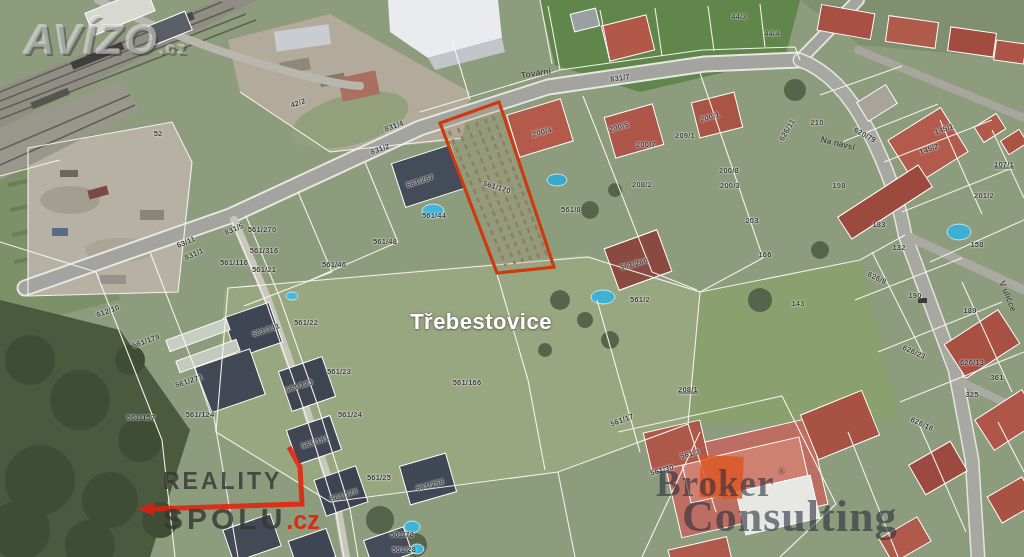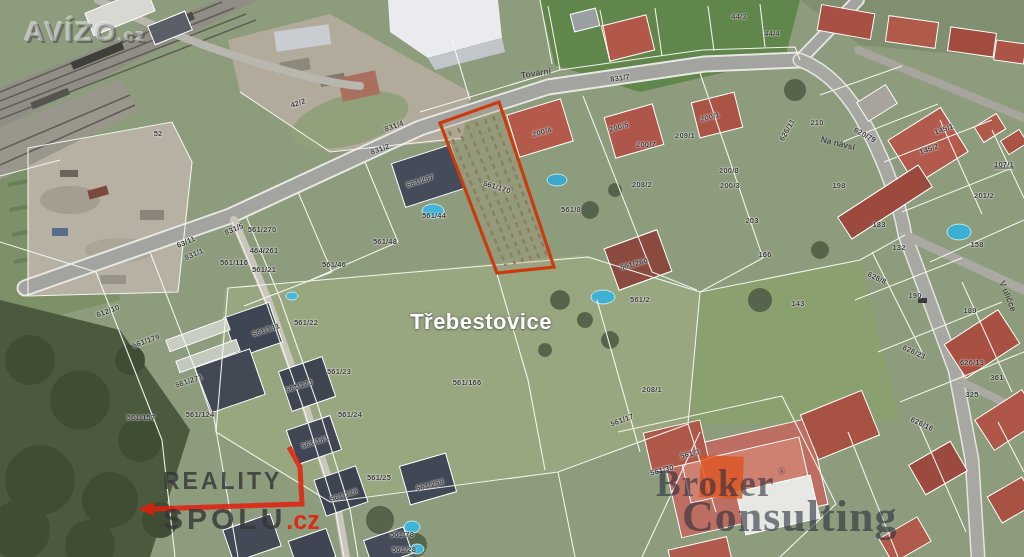--- a/index.html
+++ b/index.html
@@ -12,21 +12,21 @@
           text-shadow:0 0 2px rgba(255,255,255,.85),0 0 2px rgba(255,255,255,.85);}
   .slabel{position:absolute;font-size:8.5px;font-weight:700;color:#474742;white-space:nowrap;
           text-shadow:0 0 2px rgba(235,235,230,.8);}
   .place-label{position:absolute;left:481px;top:322px;transform:translate(-50%,-50%);
           font-size:22px;font-weight:700;color:var(--place-label-color,#fff);letter-spacing:.5px;
           text-shadow:0 0 3px rgba(90,90,80,.75),0 1px 2px rgba(60,60,55,.5);}
   
   .wm-avizo{position:absolute;left:24px;top:16px;font-weight:900;
           color:rgba(195,195,195,.55);letter-spacing:2px;
           text-shadow:2px 2px 0 rgba(50,50,50,.45),-1px -1px 0 rgba(250,250,250,.45);}
-  .wm-avizo .main{font-size:28px;}
+  .wm-avizo .main{font-size:42px;font-style:italic;}
   .wm-avizo .tld{font-size:17px;font-weight:800;color:rgba(175,175,175,.6);}
   .wm-reality{position:absolute;left:163px;top:470px;color:rgba(52,52,52,.8);
           font-weight:900;line-height:1;}
   .wm-reality .l1{font-size:23px;letter-spacing:3px;}
   .wm-reality .l2{font-size:30px;letter-spacing:4px;margin-top:11px;display:inline-block;}
   .wm-reality .tld{font-size:25px;font-weight:900;color:var(--reality-red,#e41e0c);
           opacity:.9;letter-spacing:0;}
   .wm-broker{position:absolute;left:652px;top:450px;width:260px;height:100px;
           font-family:"Liberation Serif","DejaVu Serif",serif;color:rgba(40,45,60,.6);}
   .wm-broker .sq{position:absolute;left:48px;top:6px;width:43px;height:42px;
@@ -213,21 +213,21 @@
       <span class="plabel" style="left: 298px; top: 103px; transform: translate(-50%, -50%) rotate(-18deg);">42/2</span>
       <span class="plabel" style="left: 394px; top: 126px; transform: translate(-50%, -50%) rotate(-20deg);">831/4</span>
       <span class="plabel" style="left: 380px; top: 149px; transform: translate(-50%, -50%) rotate(-20deg);">831/2</span>
       <span class="plabel" style="left: 620px; top: 78px; transform: translate(-50%, -50%) rotate(-8deg);">831/7</span>
       <span class="plabel" style="left: 234px; top: 229px; transform: translate(-50%, -50%) rotate(-23deg);">831/5</span>
       <span class="plabel" style="left: 739px; top: 16px; transform: translate(-50%, -50%) rotate(0deg);">44/3</span>
       <span class="plabel" style="left: 772px; top: 33px; transform: translate(-50%, -50%) rotate(0deg);">44/4</span>
       <span class="plabel" style="left: 186px; top: 242px; transform: translate(-50%, -50%) rotate(-23deg);">63/11</span>
       <span class="plabel" style="left: 194px; top: 254px; transform: translate(-50%, -50%) rotate(-23deg);">831/1</span>
       <span class="plabel" style="left: 262px; top: 229px; transform: translate(-50%, -50%) rotate(0deg);">561/270</span>
-      <span class="plabel" style="left: 264px; top: 250px; transform: translate(-50%, -50%) rotate(0deg);">464/261</span>
+      <span class="plabel" style="left: 264px; top: 250px; transform: translate(-50%, -50%) rotate(0deg);">561/316</span>
       <span class="plabel" style="left: 220px; top: 262px; transform: translate(-50%, -50%) rotate(0deg); padding-left: 28px;">561/116</span>
       <span class="plabel" style="left: 264px; top: 269px; transform: translate(-50%, -50%) rotate(0deg);">561/21</span>
       <span class="plabel" style="left: 334px; top: 264px; transform: translate(-50%, -50%) rotate(0deg);">561/46</span>
       <span class="plabel" style="left: 385px; top: 241px; transform: translate(-50%, -50%) rotate(0deg);">561/48</span>
       <span class="plabel" style="left: 420px; top: 181px; transform: translate(-50%, -50%) rotate(-18deg);">561/267</span>
       <span class="plabel" style="left: 434px; top: 215px; transform: translate(-50%, -50%) rotate(0deg);">561/44</span>
       <span class="plabel" style="left: 497px; top: 187px; transform: translate(-50%, -50%) rotate(17deg);">561/170</span>
       <span class="plabel" style="left: 542px; top: 132px; transform: translate(-50%, -50%) rotate(-15deg);">200/4</span>
       <span class="plabel" style="left: 619px; top: 127px; transform: translate(-50%, -50%) rotate(-15deg);">200/5</span>
       <span class="plabel" style="left: 646px; top: 144px; transform: translate(-50%, -50%) rotate(0deg);">200/7</span>
@@ -251,21 +251,21 @@
       <span class="plabel" style="left: 315px; top: 442px; transform: translate(-50%, -50%) rotate(-18deg);">561/181</span>
       <span class="plabel" style="left: 379px; top: 477px; transform: translate(-50%, -50%) rotate(0deg);">561/25</span>
       <span class="plabel" style="left: 344px; top: 495px; transform: translate(-50%, -50%) rotate(-18deg);">561/126</span>
       <span class="plabel" style="left: 430px; top: 485px; transform: translate(-50%, -50%) rotate(-15deg);">561/258</span>
       <span class="plabel" style="left: 402px; top: 534px; transform: translate(-50%, -50%) rotate(0deg);">561/78</span>
       <span class="plabel" style="left: 404px; top: 549px; transform: translate(-50%, -50%) rotate(0deg);">561/28</span>
       <span class="plabel" style="left: 467px; top: 382px; transform: translate(-50%, -50%) rotate(0deg);">561/166</span>
       <span class="plabel" style="left: 640px; top: 299px; transform: translate(-50%, -50%) rotate(0deg);">561/2</span>
       <span class="plabel" style="left: 634px; top: 264px; transform: translate(-50%, -50%) rotate(-15deg);">561/260</span>
       <span class="plabel" style="left: 622px; top: 420px; transform: translate(-50%, -50%) rotate(-20deg);">561/17</span>
-      <span class="plabel" style="left: 652px; top: 389px; transform: translate(-50%, -50%) rotate(0deg);">208/1</span>
+      <span class="plabel" style="left: 688px; top: 389px; transform: translate(-50%, -50%) rotate(0deg); text-decoration: underline;">208/1</span>
       <span class="plabel" style="left: 690px; top: 454px; transform: translate(-50%, -50%) rotate(-15deg);">561/3</span>
       <span class="plabel" style="left: 662px; top: 470px; transform: translate(-50%, -50%) rotate(-15deg);">561/30</span>
       <span class="plabel" style="left: 765px; top: 254px; transform: translate(-50%, -50%) rotate(0deg);">166</span>
       <span class="plabel" style="left: 817px; top: 122px; transform: translate(-50%, -50%) rotate(0deg);">210</span>
       <span class="plabel" style="left: 787px; top: 130px; transform: translate(-50%, -50%) rotate(-60deg);">626/11</span>
       <span class="plabel" style="left: 865px; top: 135px; transform: translate(-50%, -50%) rotate(28deg);">620/79</span>
       <span class="plabel" style="left: 944px; top: 129px; transform: translate(-50%, -50%) rotate(-20deg);">145/1</span>
       <span class="plabel" style="left: 929px; top: 149px; transform: translate(-50%, -50%) rotate(-20deg);">145/2</span>
       <span class="plabel" style="left: 839px; top: 185px; transform: translate(-50%, -50%) rotate(0deg);">198</span>
       <span class="plabel" style="left: 1004px; top: 164px; transform: translate(-50%, -50%) rotate(0deg); text-decoration: underline;">107/1</span>

